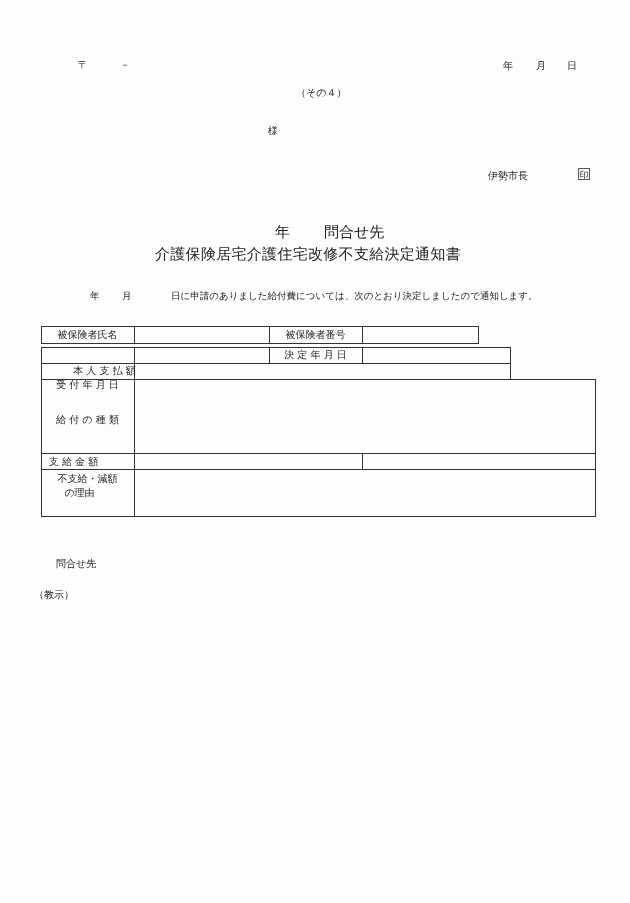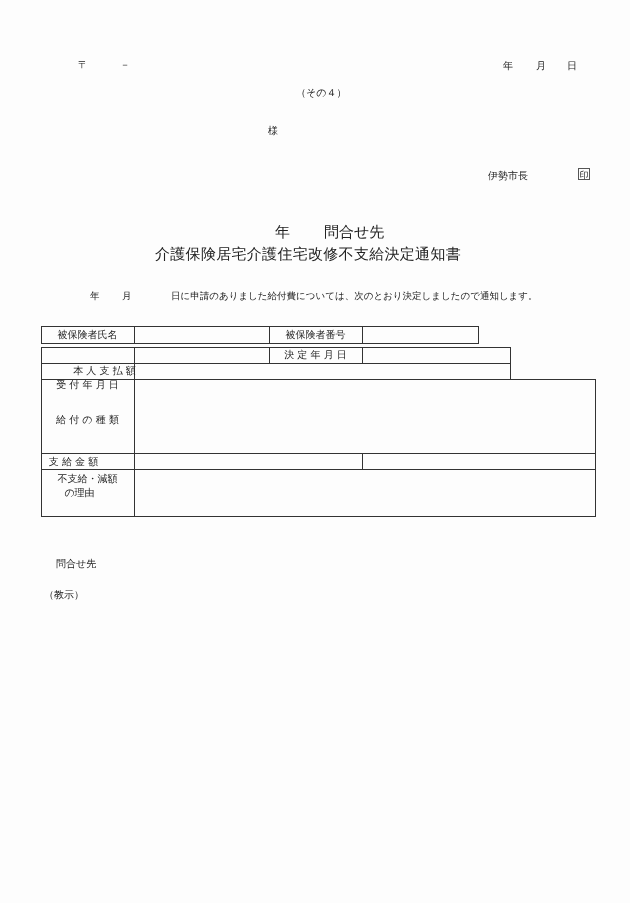--- a/index.html
+++ b/index.html
@@ -66,13 +66,13 @@
 <div class="lbl" style="left:41px;top:413px;width:93px;">給 付 の 種 類</div>
 <div class="lbl" style="left:135px;top:406px;width:460px;"></div>
 <div class="lbl" style="left:27px;top:455px;width:93px;">支 給 金 額</div>
 <div class="lbl" style="left:135px;top:455px;width:227px;"></div>
 <div class="lbl" style="left:363px;top:455px;width:232px;"></div>
 <div class="lbl" style="left:41px;top:472px;width:93px;">不支給・減額</div>
 <div class="lbl" style="left:33px;top:486px;width:93px;">の理由</div>
 <div class="lbl" style="left:135px;top:472px;width:460px;"></div>
 
 <div class="abs s10" style="left:41px;top:557px;padding-left:15px;">問合せ先</div>
-<div class="abs s10" style="left:44px;top:588px;">（教示）</div>
+<div class="abs s10" style="left:34px;top:588px;">（教示）</div>
 
 </body></html>

